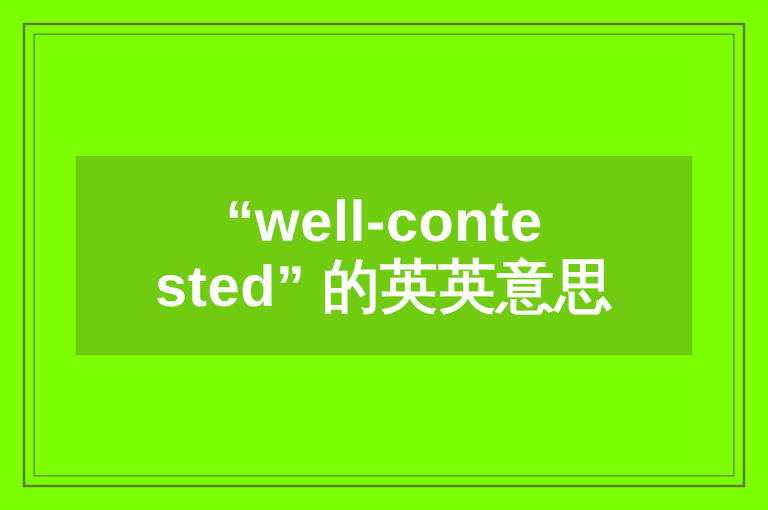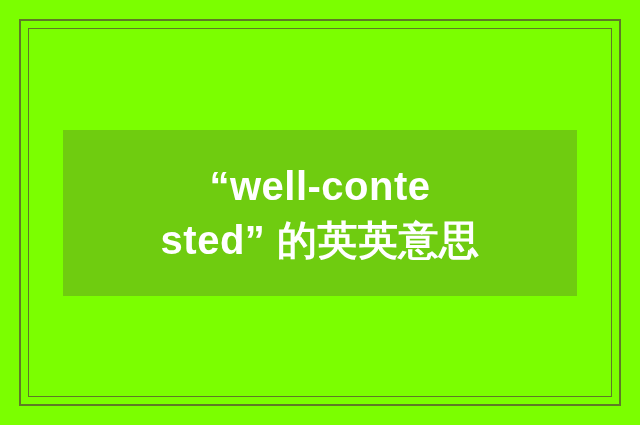--- a/index.html
+++ b/index.html
@@ -58,21 +58,21 @@
     box-sizing: border-box;
     display: flex;
     flex-direction: column;
     align-items: center;
     justify-content: center;
   }
 
   .title-text {
     color: #ffffff;
     font-weight: bold;
-    font-size: 40px;
+    font-size: 48px;
     line-height: 54px;
     text-align: center;
     letter-spacing: 0.5px;
     white-space: pre-line;
     margin: 0;
     padding: 0;
     text-rendering: optimizeLegibility;
   }
 </style>
 </head>

